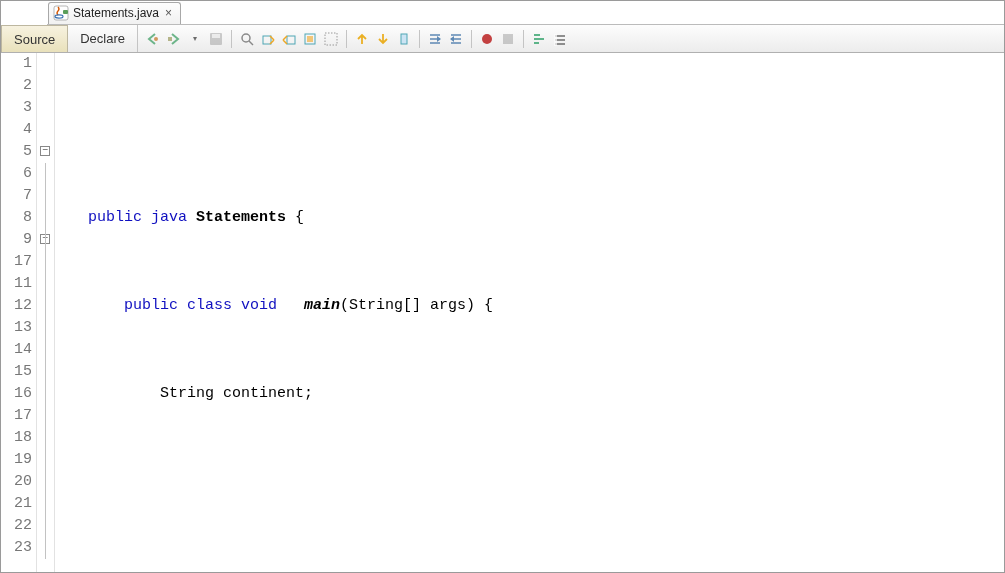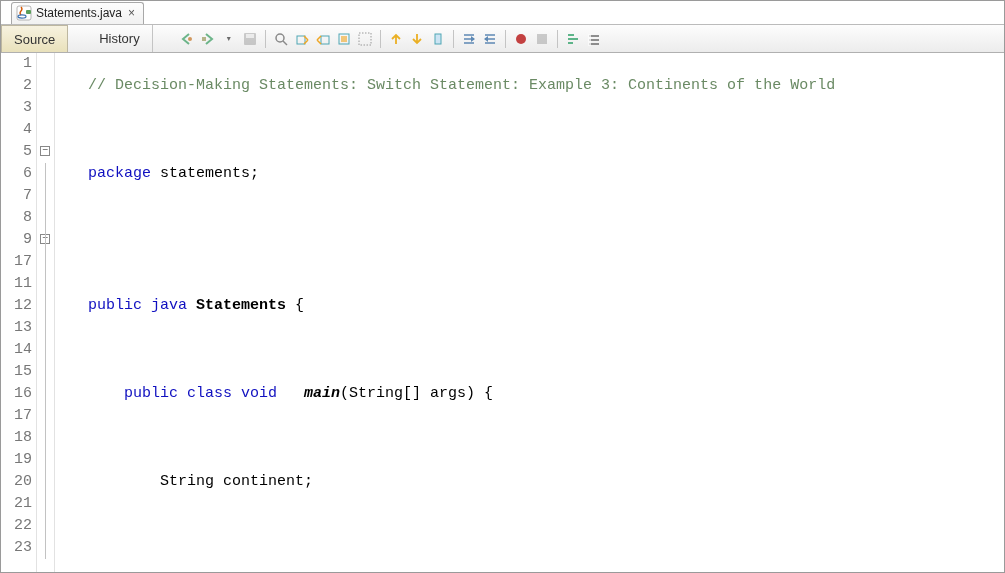--- a/index.html
+++ b/index.html
@@ -13,22 +13,23 @@
     overflow: hidden;
     border: 1px solid #9a9a9a;
   }
   
   .tabbar {
     display: flex;
     align-items: center;
     height: 24px;
     background: #fff;
     border-bottom: 1px solid #bbb;
-    padding-left: 10px;
+    padding-left: 1px;
     gap: 0;
+    margin-left: 46px;
   }
   .file-tab {
     display: flex;
     align-items: center;
     height: 22px;
     background: linear-gradient(#fdfdfd, #f1f1f1);
     border: 1px solid #a8a8a8;
     border-bottom: none;
     border-radius: 3px 3px 0 0;
     padding: 0 6px 0 4px;
@@ -47,21 +48,20 @@
     cursor: pointer;
   }
   
   .toolbar {
     display: flex;
     align-items: center;
     height: 28px;
     border-bottom: 1px solid #b0b0b0;
     background: linear-gradient(#fdfdfd, #ececec);
     font-size: 13px;
-    gap: 19px;
   }
   .view-tab {
     padding: 4px 12px;
     height: 100%;
     display:flex; align-items:center;
     color: #333;
     border-right: 1px solid #c4c4c4;
     cursor:pointer;
   }
   .view-tab.active {
@@ -157,21 +157,21 @@
         <rect x="10" y="5" width="5" height="4" rx="1" fill="#5a9e5a"></rect>
       </svg>
     </span>
     <span>Statements.java</span>
     <span class="close-x">×</span>
   </div>
 </div>
 
 <div class="toolbar">
   <div class="view-tab active">Source</div>
-  <div class="view-tab">History</div>
+  <div class="view-tab">Declare</div>
   <div class="tool-icons">
     <span class="ico">
         <svg width="16" height="16">
           <path d="M10 3 L4 8 L10 13" stroke="#5a7" fill="none" stroke-width="2"></path>
           <circle cx="11" cy="8" r="2" fill="#c84"></circle>
         </svg>
       </span>
     <span class="ico">
         <svg width="16" height="16">
           <path d="M6 3 L12 8 L6 13" stroke="#5a7" fill="none" stroke-width="2"></path>
@@ -320,23 +320,21 @@
       <div></div>
       <div></div>
       <div></div>
       <div></div>
       <div></div>
       <div></div>
       <div></div>
     <span class="fold-vline" style="top:110px; height:396px;"></span>
   </div>
   <div class="code">
-<div class="code-line">   <span class="cmt">// Decision-Making Statements: Switch Statement: Example 3: Continents of the World</span></div>
-<div class="code-line"></div>
-<div class="code-line">   <span class="kw">package</span><span class="plain"> statements;</span></div>
+<div class="code-line"></div>
 <div class="code-line"></div>
 <div class="code-line"></div>
 <div class="code-line">   <span class="kw">public</span><span class="kw"> java</span><span class="plain bold"> Statements</span><span class="plain"> {</span></div>
 <div class="code-line"></div>
 <div class="code-line">       <span class="kw">public</span><span class="kw"> class</span><span class="kw"> void</span><span class="plain bolditalic"> main</span><span class="plain">(String[] args) {</span></div>
 <div class="code-line"></div>
 <div class="code-line">           <span class="plain">String continent;</span></div>
 
 
 

